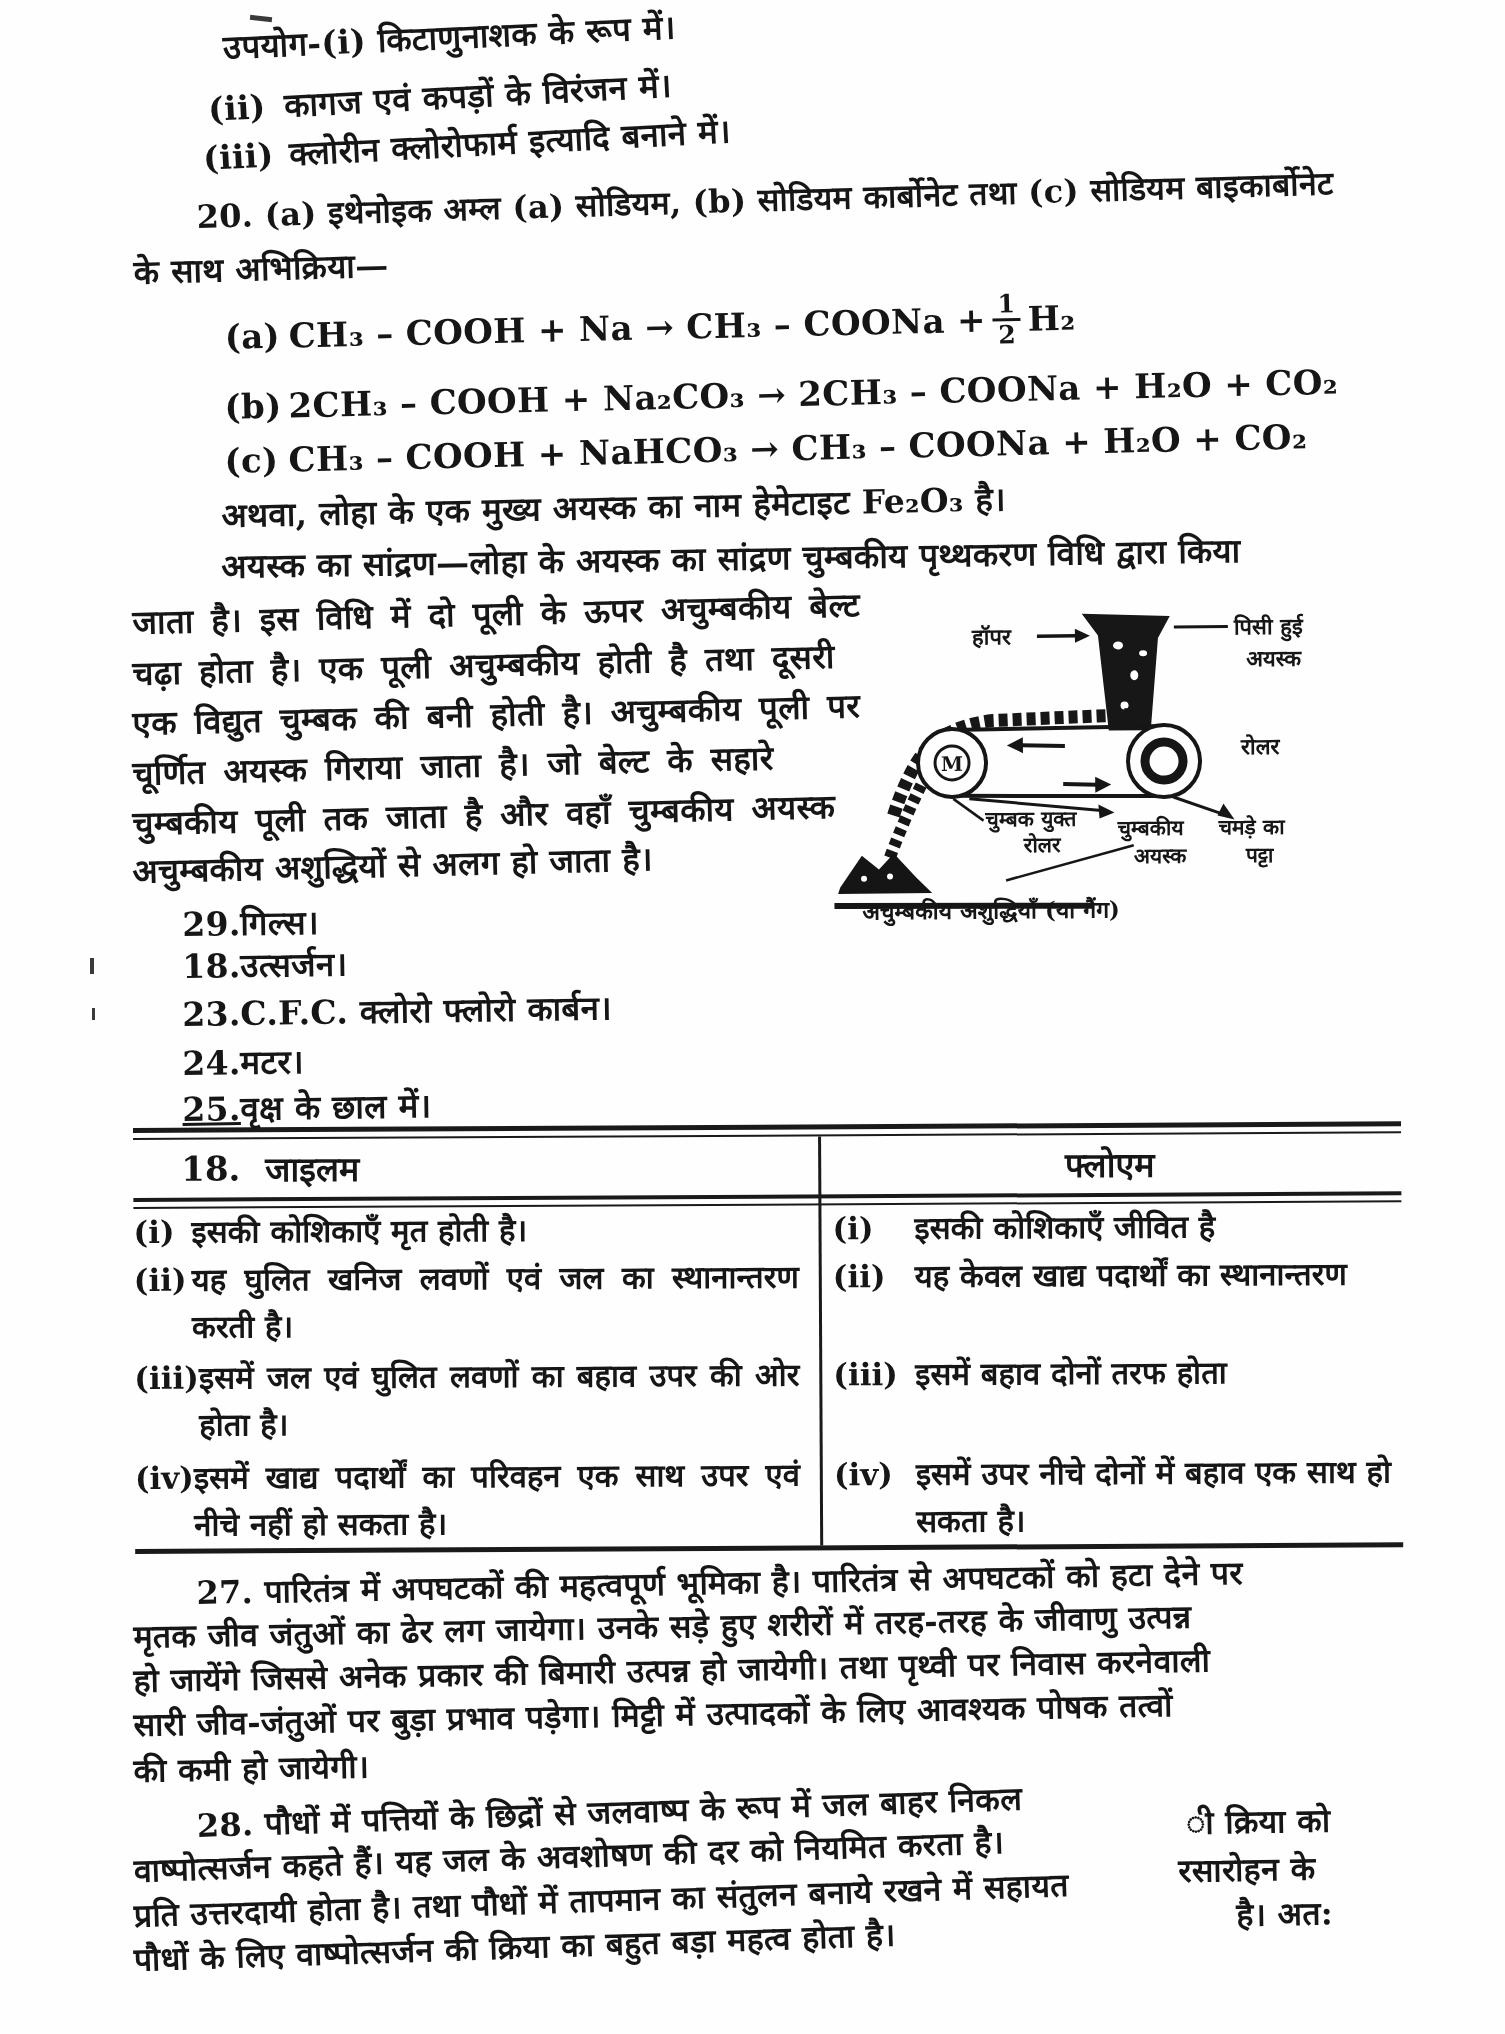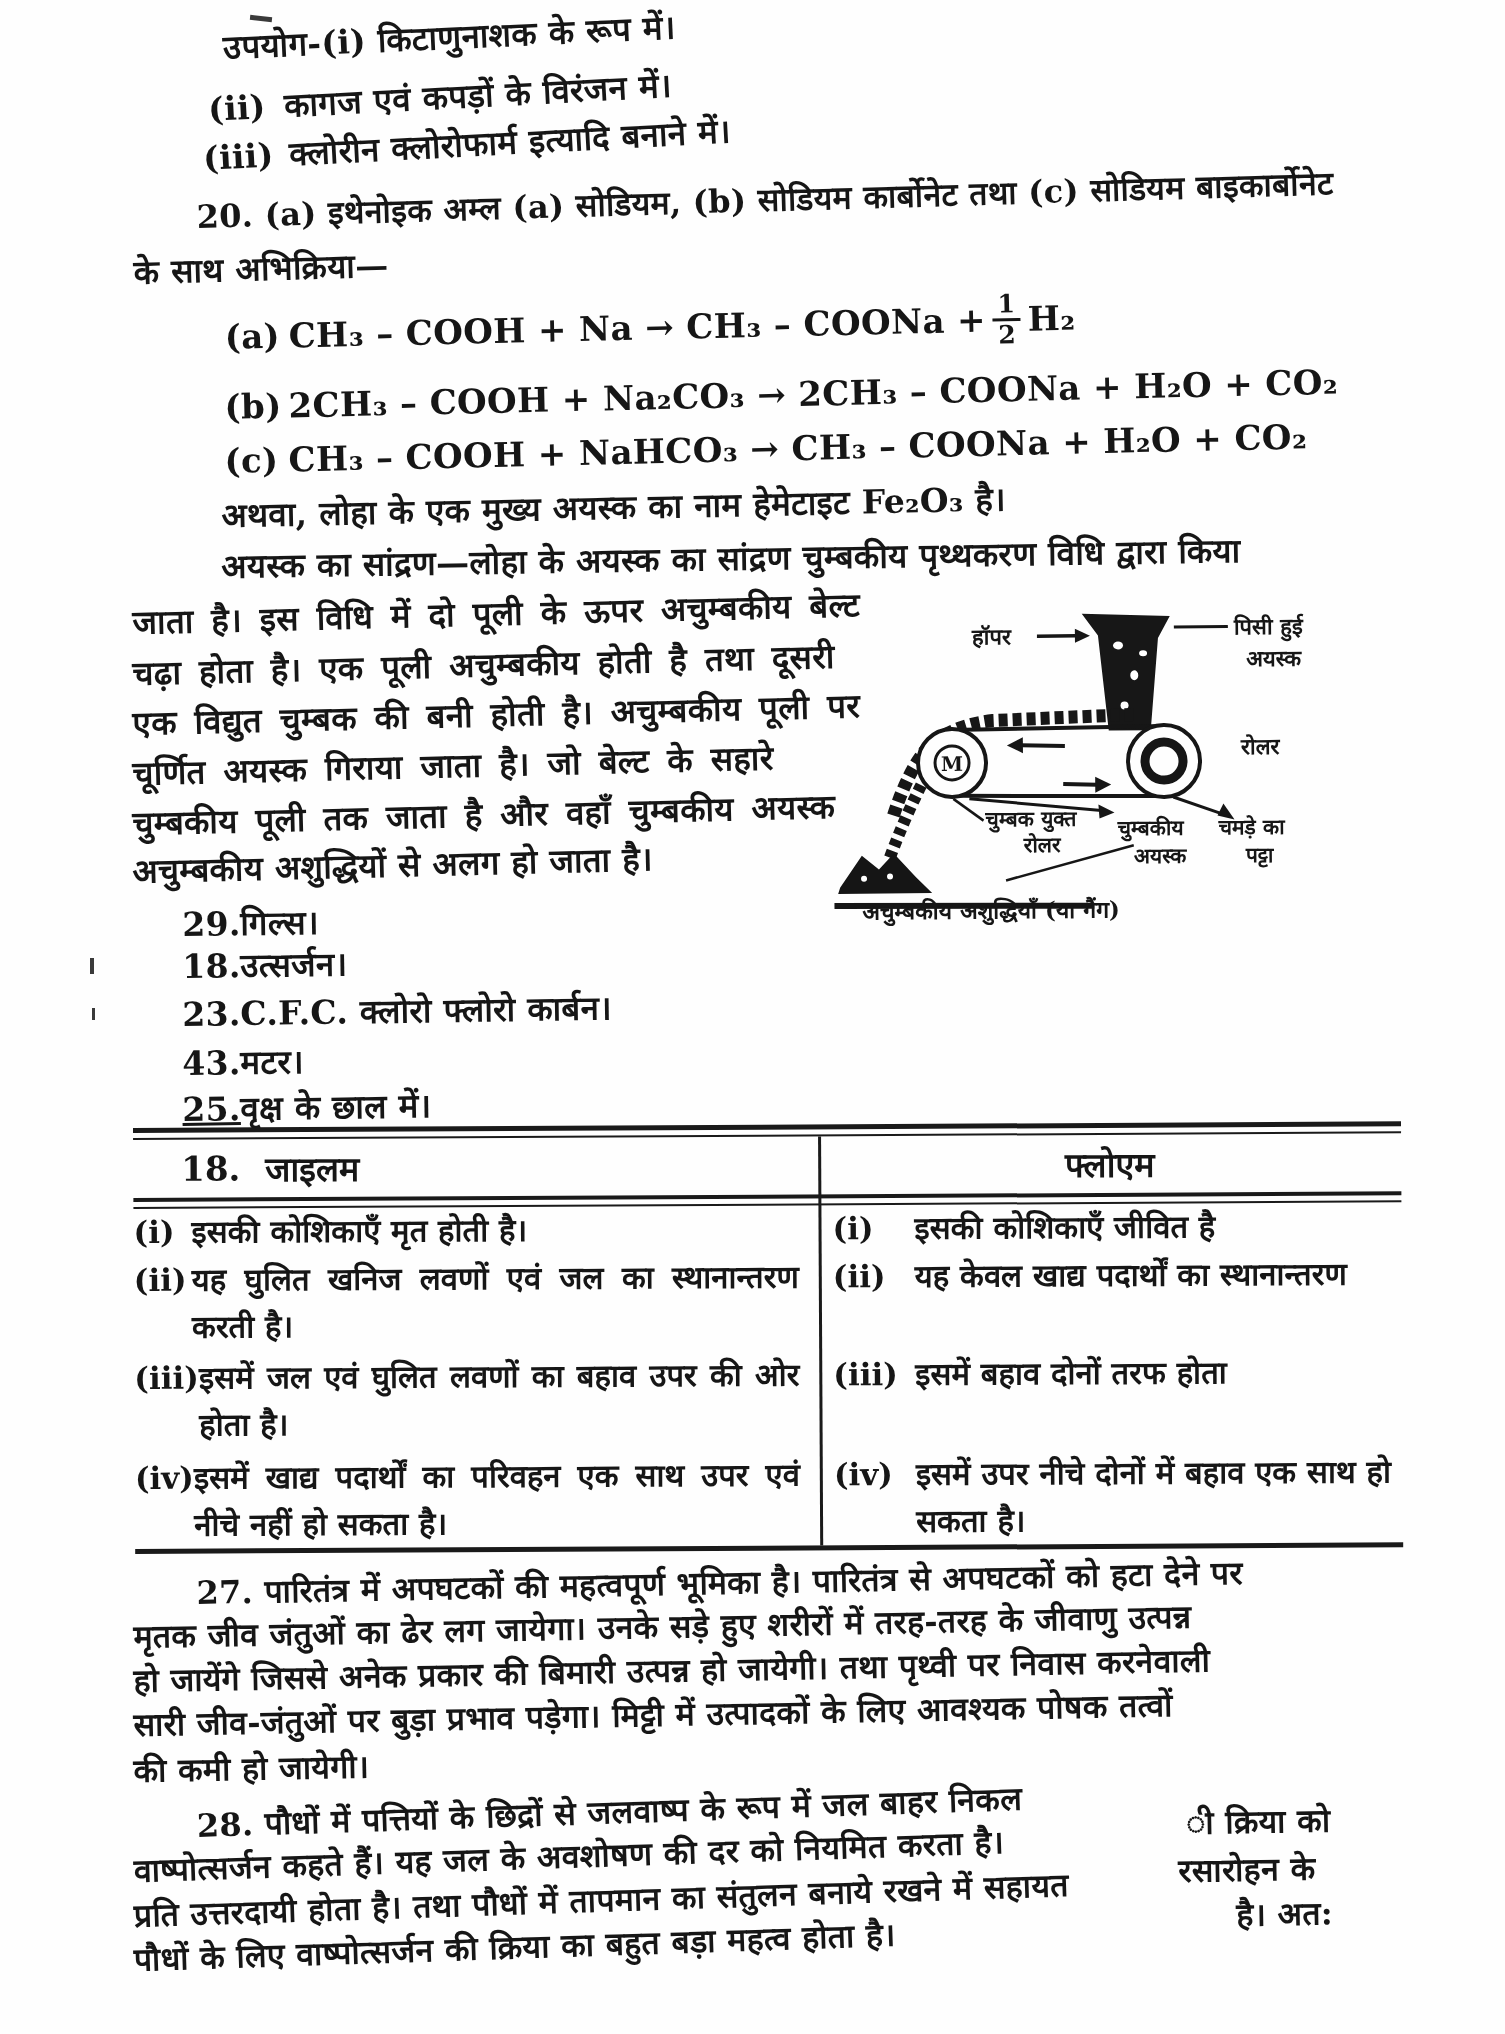--- a/index.html
+++ b/index.html
@@ -151,21 +151,21 @@
   <div class="ln" style="left:182px;top:901px;transform:rotate(-0.9deg);">
     <span class="num" style="width:58px;">29.</span><span>गिल्स।</span>
   </div>
   <div class="ln" style="left:182px;top:943px;transform:rotate(-0.9deg);">
     <span class="num" style="width:58px;">18.</span><span>उत्सर्जन।</span>
   </div>
   <div class="ln" style="left:182px;top:991px;transform:rotate(-0.9deg);">
     <span class="num" style="width:58px;">23.</span><span>C.F.C. क्लोरो फ्लोरो कार्बन।</span>
   </div>
   <div class="ln" style="left:182px;top:1040px;transform:rotate(-0.9deg);">
-    <span class="num" style="width:58px;">43.</span><span>मटर।</span>
+    <span class="num" style="width:58px;">24.</span><span>मटर।</span>
   </div>
   <div class="ln" style="left:182px;top:1086px;transform:rotate(-0.9deg);">
     <span class="num" style="width:58px;text-decoration:underline;">25.</span><span>वृक्ष के छाल में।</span>
   </div>
 
   <div class="tbl">
     <div class="bar-dbl-top"></div>
     <div style="position:relative;">
       <div class="tbl-header">
         <div class="th-left">

